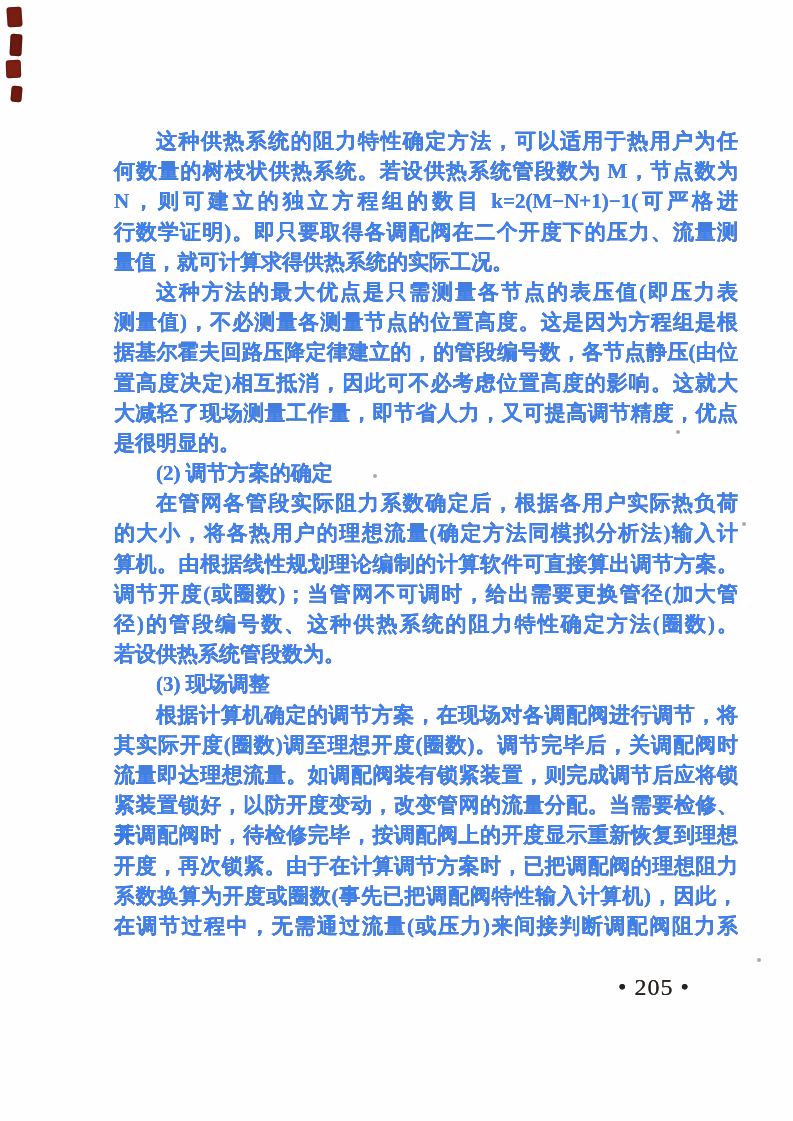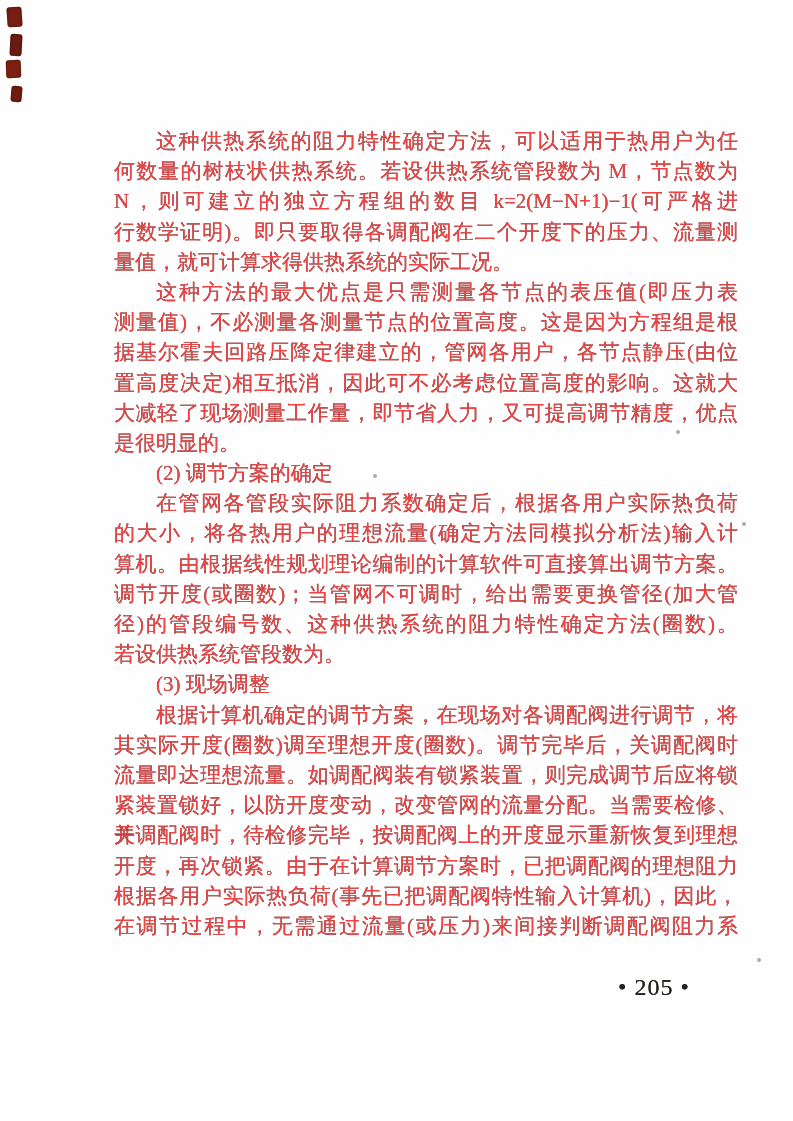--- a/index.html
+++ b/index.html
@@ -7,21 +7,21 @@
     width:793px;height:1121px;position:relative;overflow:hidden;
     background:#fefefe;
     font-family:"Liberation Serif","DejaVu Serif",serif;
   }
   .page{
     position:absolute;inset:0;background:#fefefe;
   }
   
   #text-block{
     position:absolute;left:114px;top:126px;width:624px;
-    color:#ef4444;font-size:21px;font-weight:400;
+    color:#3b82f6;font-size:21px;font-weight:700;
   }
   .tline{
     height:30.2px;line-height:30.2px;
     text-align:justify;text-align-last:justify;
     text-shadow:0 0 .6px rgba(30,27,25,.85);
     white-space:normal;overflow:visible;
   }
   .tline.indent{padding-left:42px;}
   .tline.short{text-align:center;text-align-last:left;}
   
@@ -52,39 +52,39 @@
       <div class="ink-mark" style="left: 11px; top: 86px; width: 11px; height: 16px; background: rgb(112, 27, 16); transform: rotate(5deg); box-shadow: rgba(0, 0, 0, 0.45) 0px 0px 3px inset;"></div>
     </div>
   <div id="text-block">
       <div class="tline indent">这种供热系统的阻力特性确定方法，可以适用于热用户为任</div>
       <div class="tline">何数量的树枝状供热系统。若设供热系统管段数为 M，节点数为</div>
       <div class="tline">N，则可建立的独立方程组的数目 k=2(M−N+1)−1(可严格进</div>
       <div class="tline">行数学证明)。即只要取得各调配阀在二个开度下的压力、流量测</div>
       <div class="tline short">量值，就可计算求得供热系统的实际工况。</div>
       <div class="tline indent">这种方法的最大优点是只需测量各节点的表压值(即压力表</div>
       <div class="tline">测量值)，不必测量各测量节点的位置高度。这是因为方程组是根</div>
-      <div class="tline">据基尔霍夫回路压降定律建立的，管网各用户，各节点静压(由位</div>
+      <div class="tline">据基尔霍夫回路压降定律建立的，的管段编号数，各节点静压(由位</div>
       <div class="tline">置高度决定)相互抵消，因此可不必考虑位置高度的影响。这就大</div>
       <div class="tline">大减轻了现场测量工作量，即节省人力，又可提高调节精度，优点</div>
       <div class="tline short">是很明显的。</div>
       <div class="tline indent short">(2) 调节方案的确定</div>
       <div class="tline indent">在管网各管段实际阻力系数确定后，根据各用户实际热负荷</div>
       <div class="tline">的大小，将各热用户的理想流量(确定方法同模拟分析法)输入计</div>
       <div class="tline">算机。由根据线性规划理论编制的计算软件可直接算出调节方案。</div>
       <div class="tline">调节开度(或圈数)；当管网不可调时，给出需要更换管径(加大管</div>
       <div class="tline">径)的管段编号数、这种供热系统的阻力特性确定方法(圈数)。</div>
       <div class="tline short">若设供热系统管段数为。</div>
       <div class="tline indent short">(3) 现场调整</div>
       <div class="tline indent">根据计算机确定的调节方案，在现场对各调配阀进行调节，将</div>
       <div class="tline">其实际开度(圈数)调至理想开度(圈数)。调节完毕后，关调配阀时</div>
       <div class="tline">流量即达理想流量。如调配阀装有锁紧装置，则完成调节后应将锁</div>
       <div class="tline">紧装置锁好，以防开度变动，改变管网的流量分配。当需要检修、开</div>
       <div class="tline">关调配阀时，待检修完毕，按调配阀上的开度显示重新恢复到理想</div>
       <div class="tline">开度，再次锁紧。由于在计算调节方案时，已把调配阀的理想阻力</div>
-      <div class="tline">根据各用户实际热负荷(事先已把调配阀特性输入计算机)，因此，</div>
+      <div class="tline">系数换算为开度或圈数(事先已把调配阀特性输入计算机)，因此，</div>
       <div class="tline">在调节过程中，无需通过流量(或压力)来间接判断调配阀阻力系</div>
     </div>
   <div id="page-number">• 205 •</div>
   <div id="specks">
       <div class="speck" style="left: 676px; top: 430px;"></div>
       <div class="speck" style="left: 373px; top: 474px;"></div>
       <div class="speck" style="left: 742px; top: 522px;"></div>
       <div class="speck" style="left: 640px; top: 714px;"></div>
       <div class="speck" style="left: 757px; top: 958px;"></div>
     </div>

